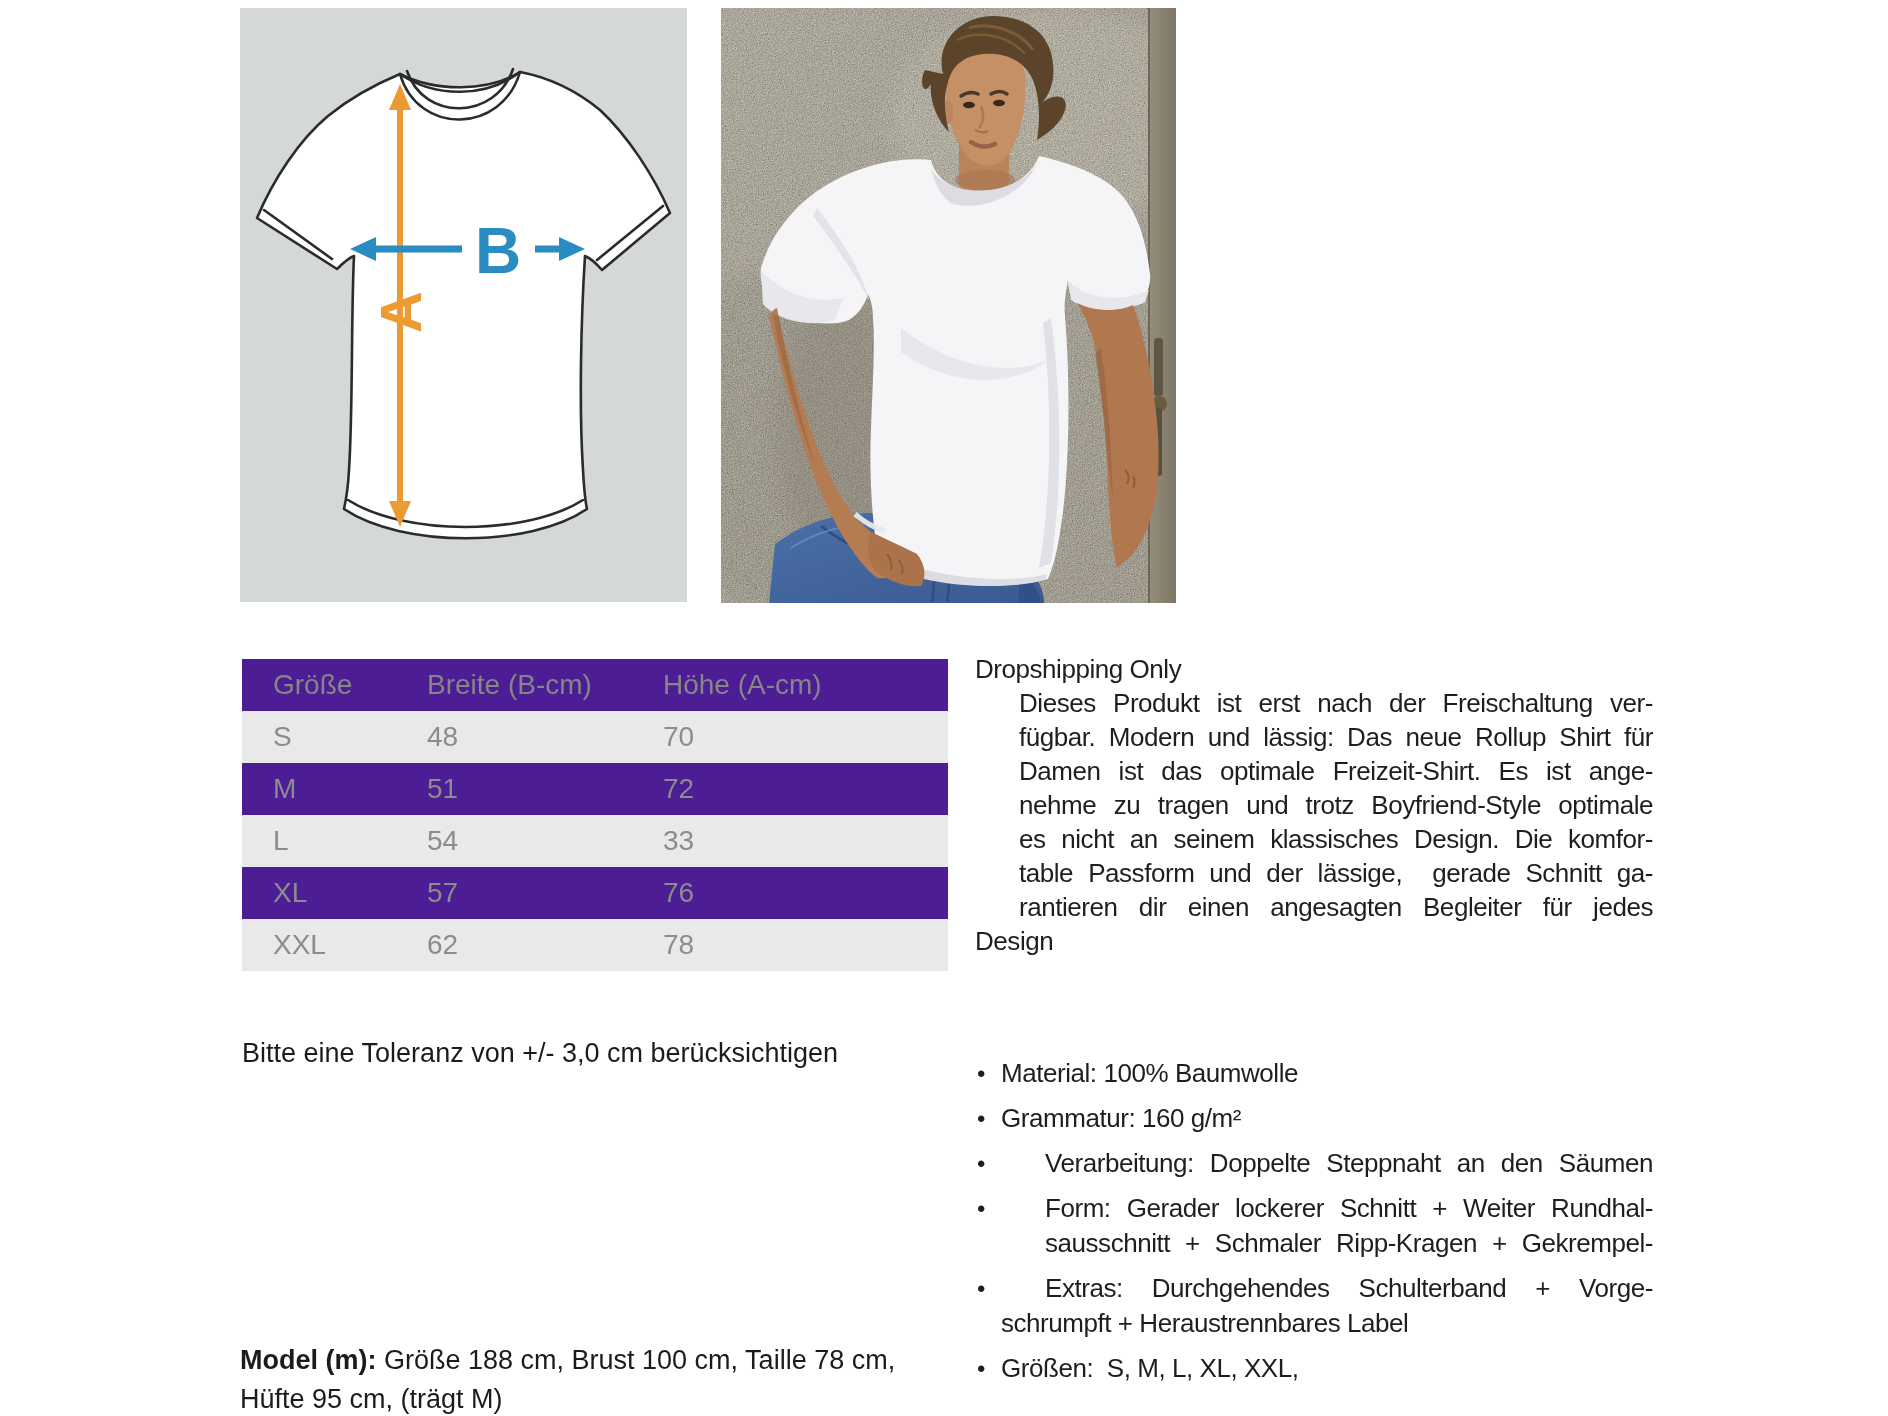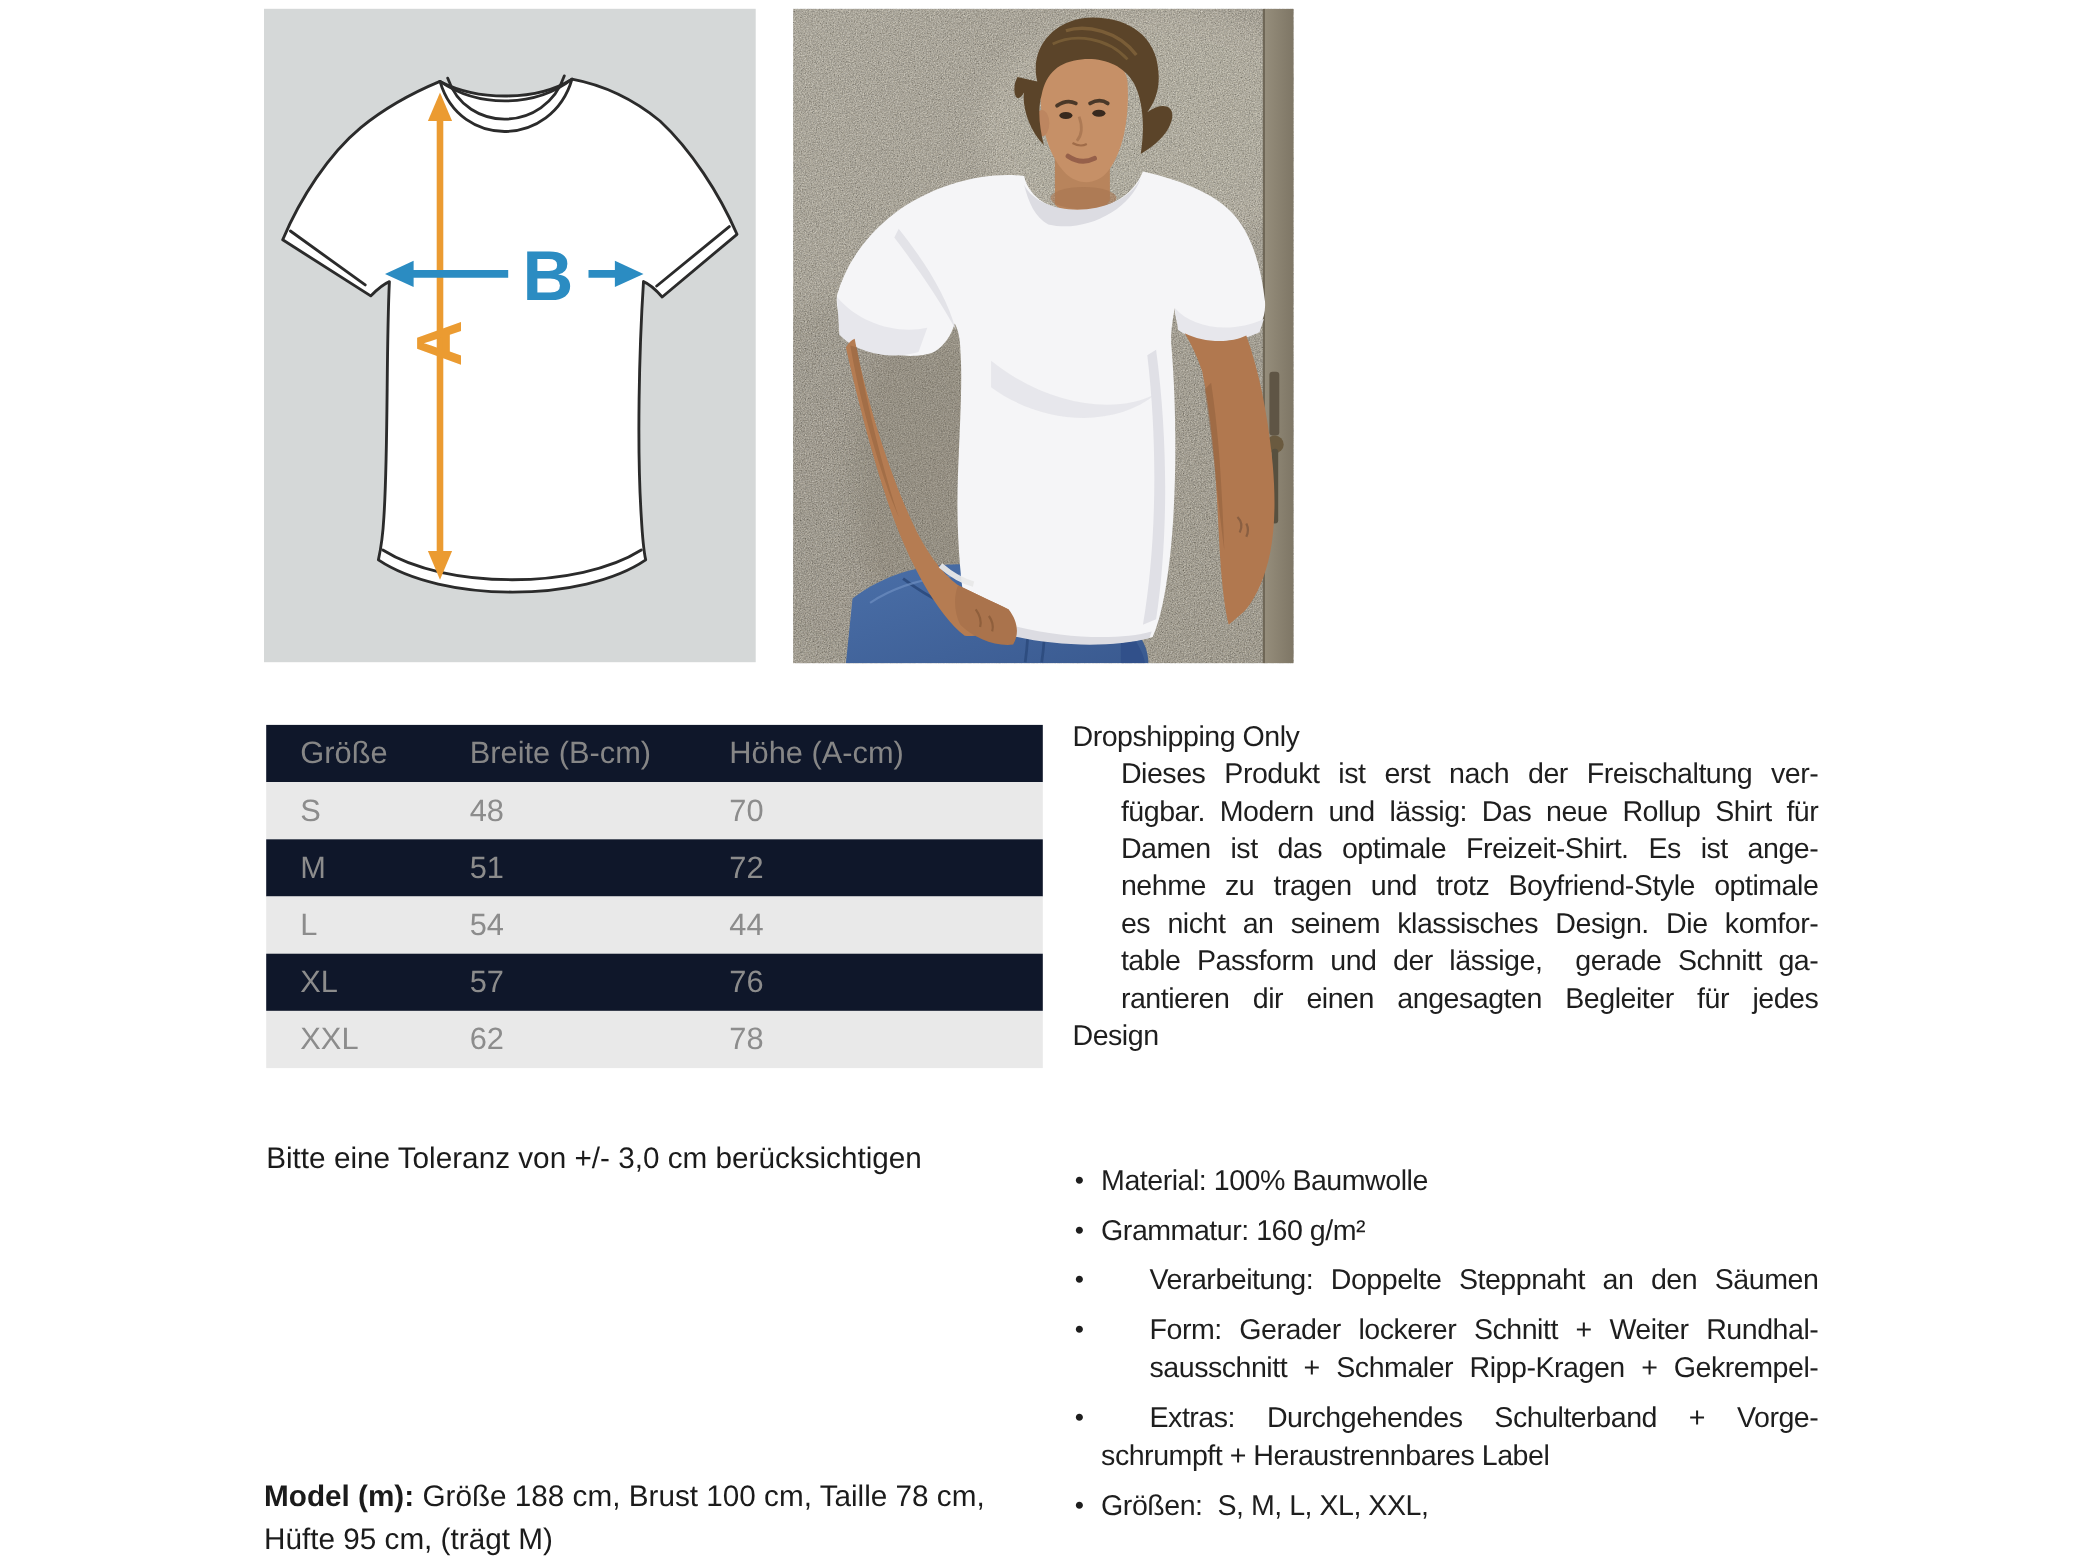--- a/index.html
+++ b/index.html
@@ -9,21 +9,21 @@
 
   
   #diagram-panel{left:240px;top:8px;width:447px;height:594px;background:#d5d8d8;}
   #photo-box{left:721px;top:8px;width:455px;height:595px;}
   #diagram-panel svg,#photo-box svg{display:block;width:100%;height:100%;}
 
   
   #size-table{left:242px;top:659px;width:706px;font-size:28px;color:#8c8c8c;}
   .t-row{display:grid;grid-template-columns:185px 236px 285px;height:52px;line-height:52px;}
   .t-row > span:first-child{padding-left:31px;}
-  .row-light{background:#0f172a;}
+  .row-light{background:#4c1d95;}
   .row-dark{background:#e9e9e9;}
   .t-head{color:#868686;}
 
   
   #tolerance{left:242px;top:988px;width:740px;font-size:27px;line-height:34px;color:#1b1b1b;margin-top:48px;}
   #model-info{left:240px;top:1341px;width:770px;font-size:27px;line-height:39px;color:#1b1b1b;}
   #model-info b{font-weight:bold;}
 
   
   #desc{left:975px;top:652px;width:678px;font-size:26px;line-height:34px;
@@ -232,21 +232,21 @@
       <span>70</span>
     </div>
     <div class="t-row row-light">
       <span>M</span>
       <span>51</span>
       <span>72</span>
     </div>
     <div class="t-row row-dark">
       <span>L</span>
       <span>54</span>
-      <span>44</span>
+      <span>33</span>
     </div>
     <div class="t-row row-light">
       <span>XL</span>
       <span>57</span>
       <span>76</span>
     </div>
     <div class="t-row row-dark">
       <span>XXL</span>
       <span>62</span>
       <span>78</span>

